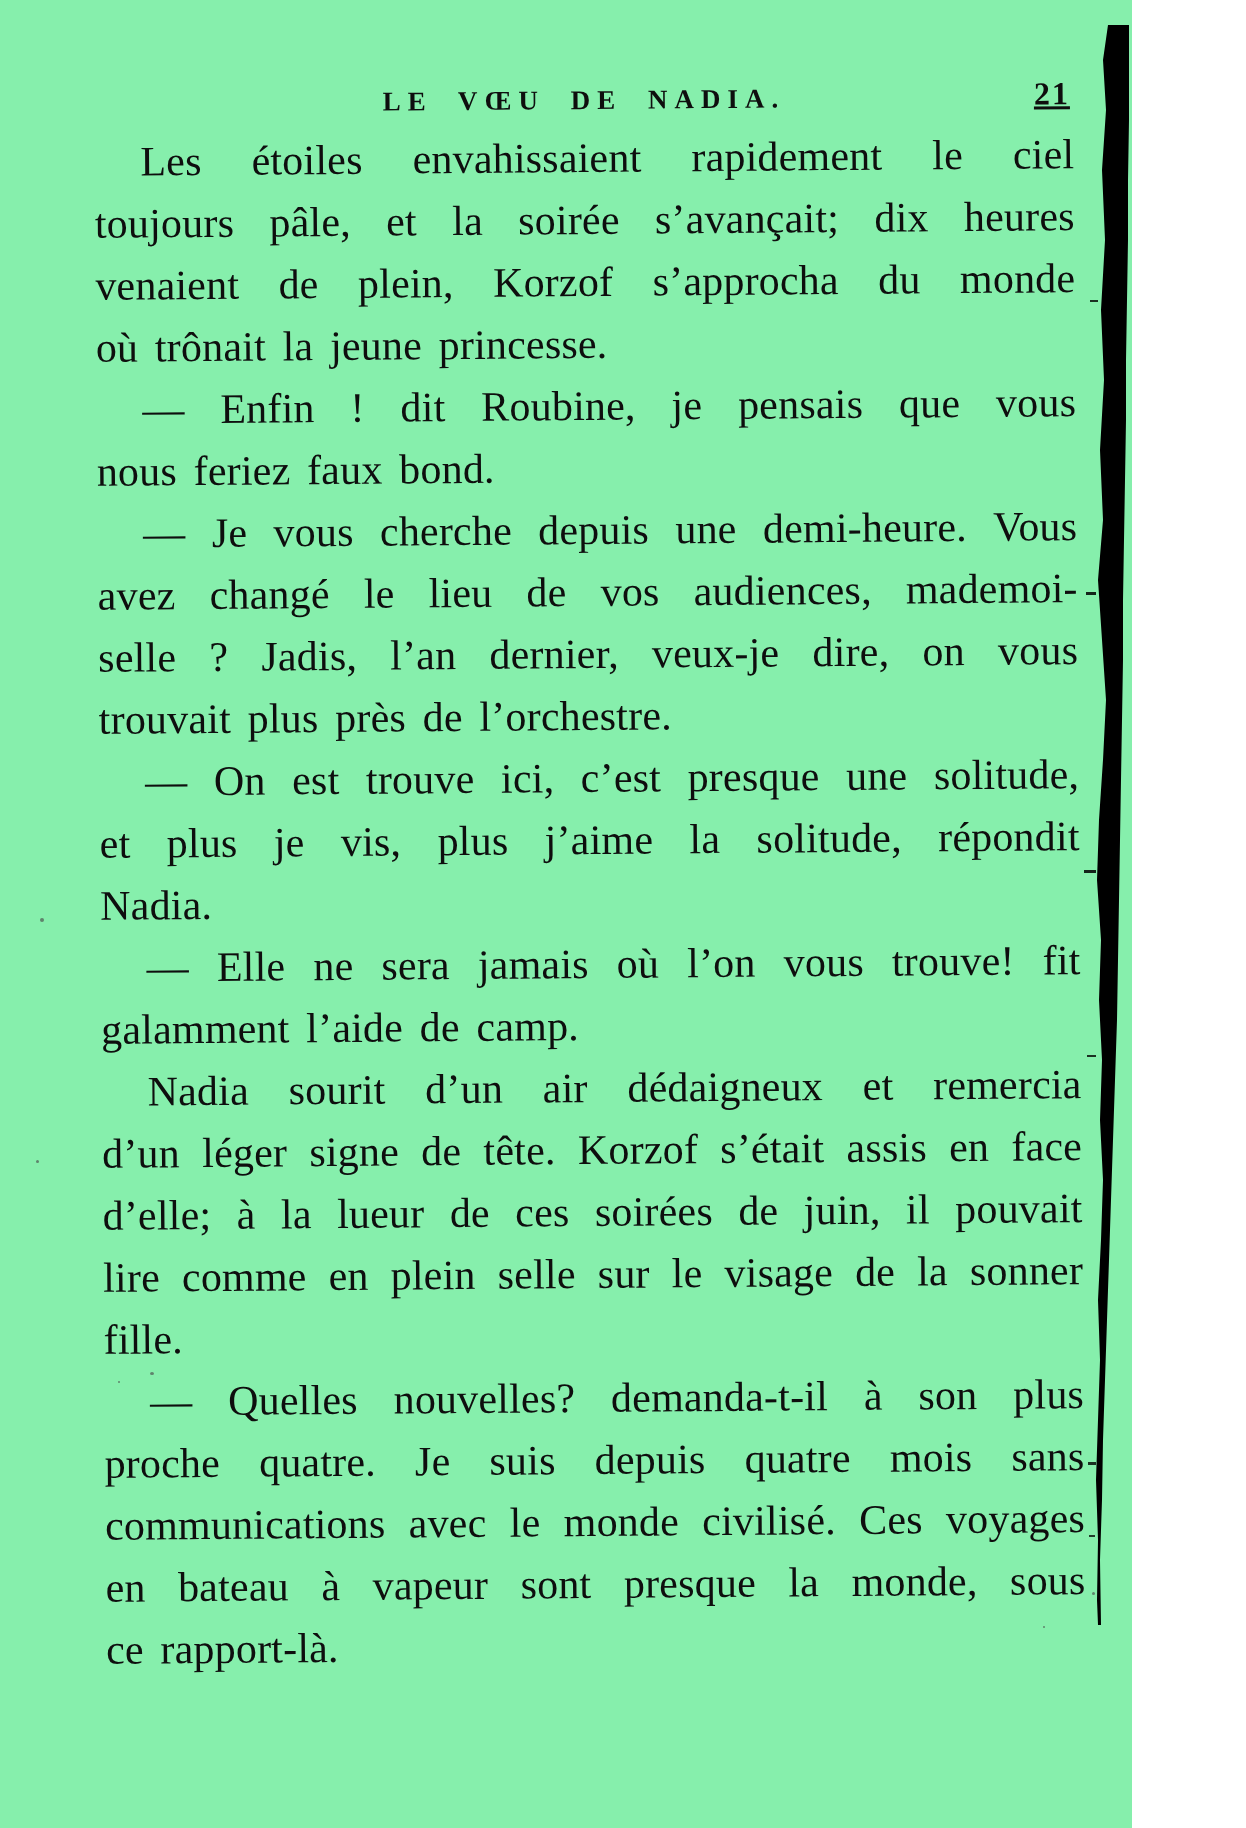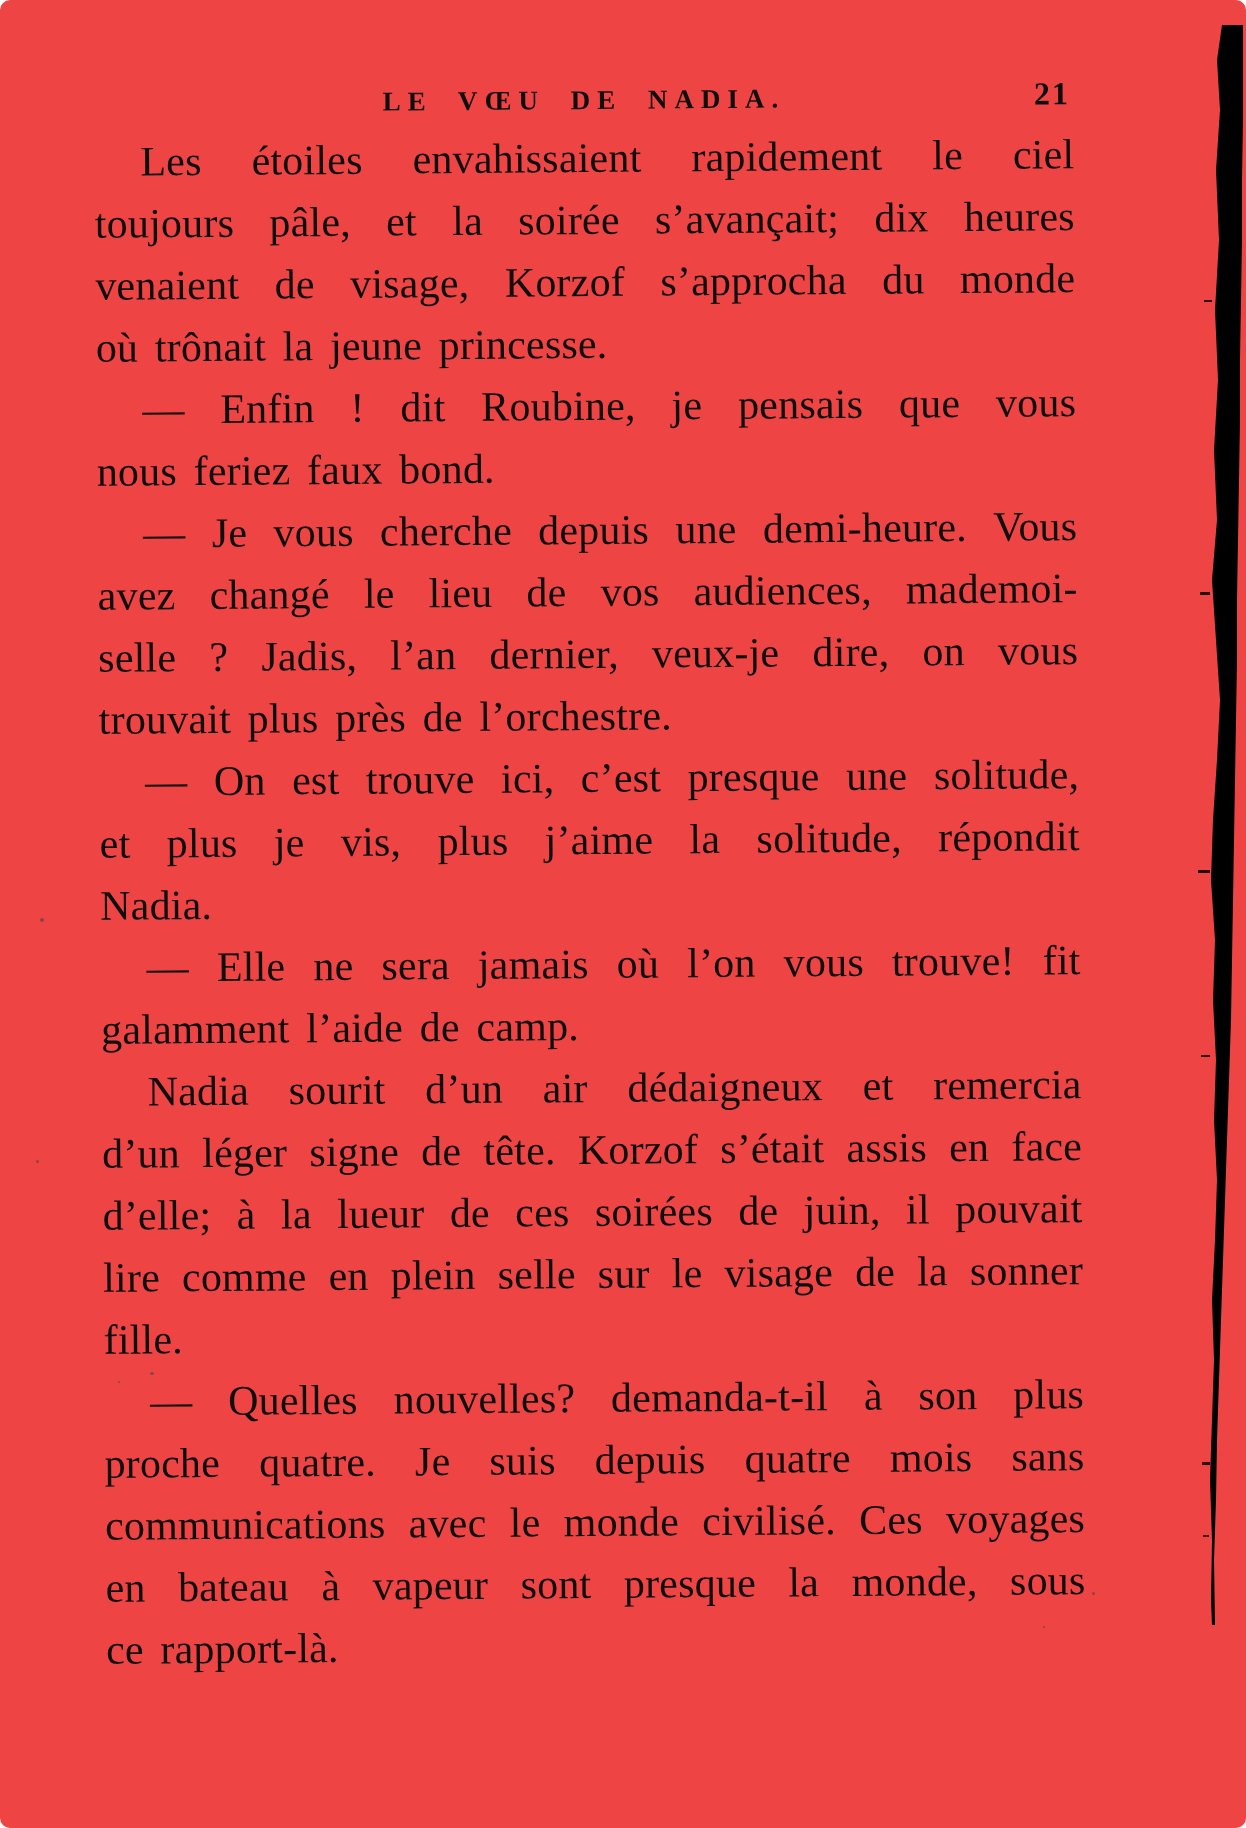--- a/index.html
+++ b/index.html
@@ -1,37 +1,36 @@
 <!DOCTYPE html>
 <html><head>
 <meta charset="utf-8">
 <style>
   html,body{margin:0;padding:0;background:#ffffff;}
   .page{
     position:relative;
-    width:1246px;height:1828px;
-    background:#ef4444;
+    width:1132px;height:1828px;
+    background:#86efac;
     overflow:hidden;
     font-family:"Liberation Serif","DejaVu Serif",serif;
     color:#0e0e0e;
-    border-radius:10px;
   }
   .content{
     position:absolute;left:100px;top:85px;width:980px;
     transform:rotate(-0.45deg);
   }
   .header{position:relative;height:42px;}
   .title{
     text-align:center;
     font-size:27px;font-weight:700;
     letter-spacing:7px;word-spacing:12px;
   }
   .pagenum{
     position:absolute;right:4px;top:-6px;
-    font-size:32px;font-weight:700;letter-spacing:2px;
+    font-size:32px;font-weight:700;letter-spacing:2px;text-decoration:underline;
   }
   .textblock{margin-top:0;}
   .line{
     height:62px;line-height:62px;font-size:42px;
     white-space:nowrap;overflow:hidden;
     letter-spacing:0.2px;
   }
   .justify{display:flex;justify-content:space-between;}
   .indent{padding-left:46px;}
   .plain{word-spacing:6px;}
@@ -63,21 +62,21 @@
           <span>et</span>
           <span>la</span>
           <span>soirée</span>
           <span>s’avançait;</span>
           <span>dix</span>
           <span>heures</span>
         </div>
         <div class="line justify">
           <span>venaient</span>
           <span>de</span>
-          <span>visage,</span>
+          <span>plein,</span>
           <span>Korzof</span>
           <span>s’approcha</span>
           <span>du</span>
           <span>monde</span>
         </div>
         <div class="line plain">où trônait la jeune princesse.</div>
         <div class="line justify indent">
           <span>—</span>
           <span>Enfin</span>
           <span>!</span>

